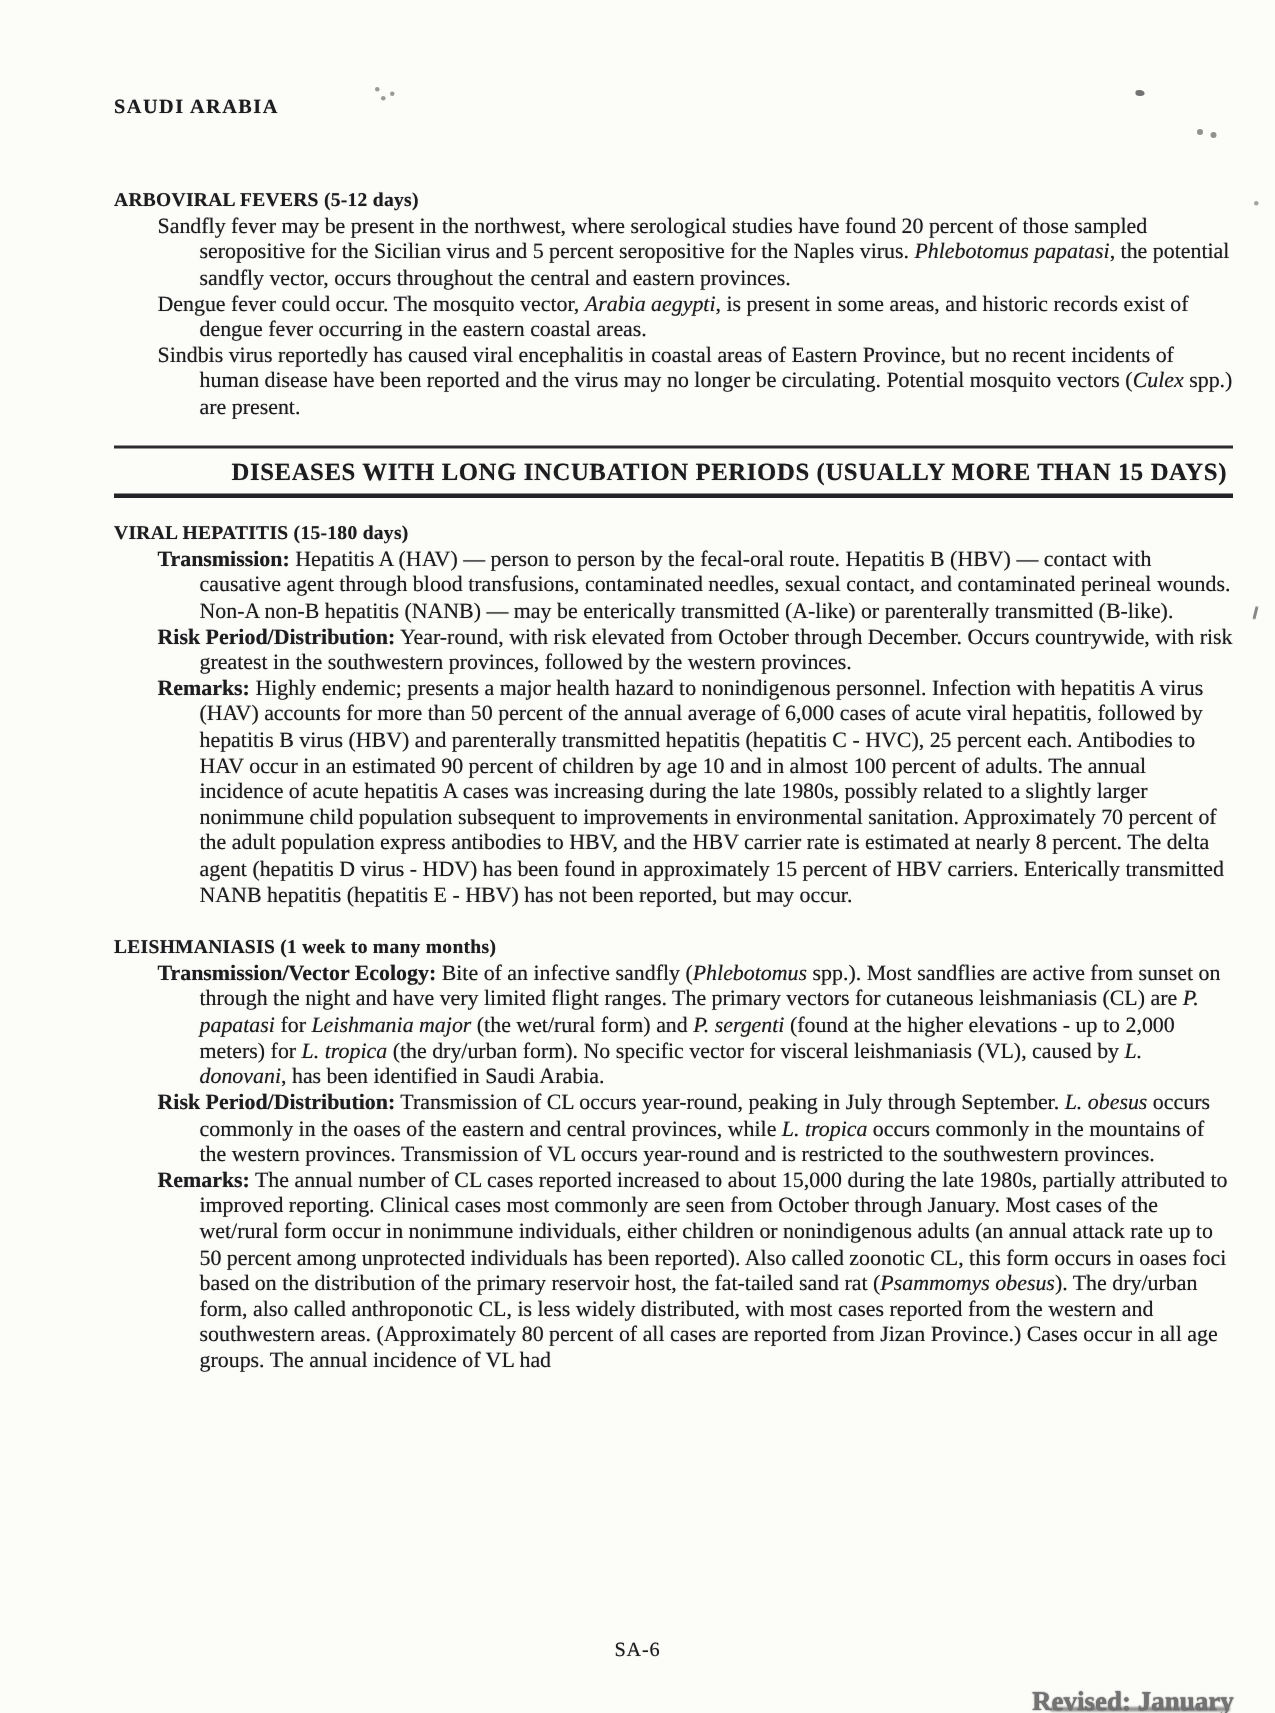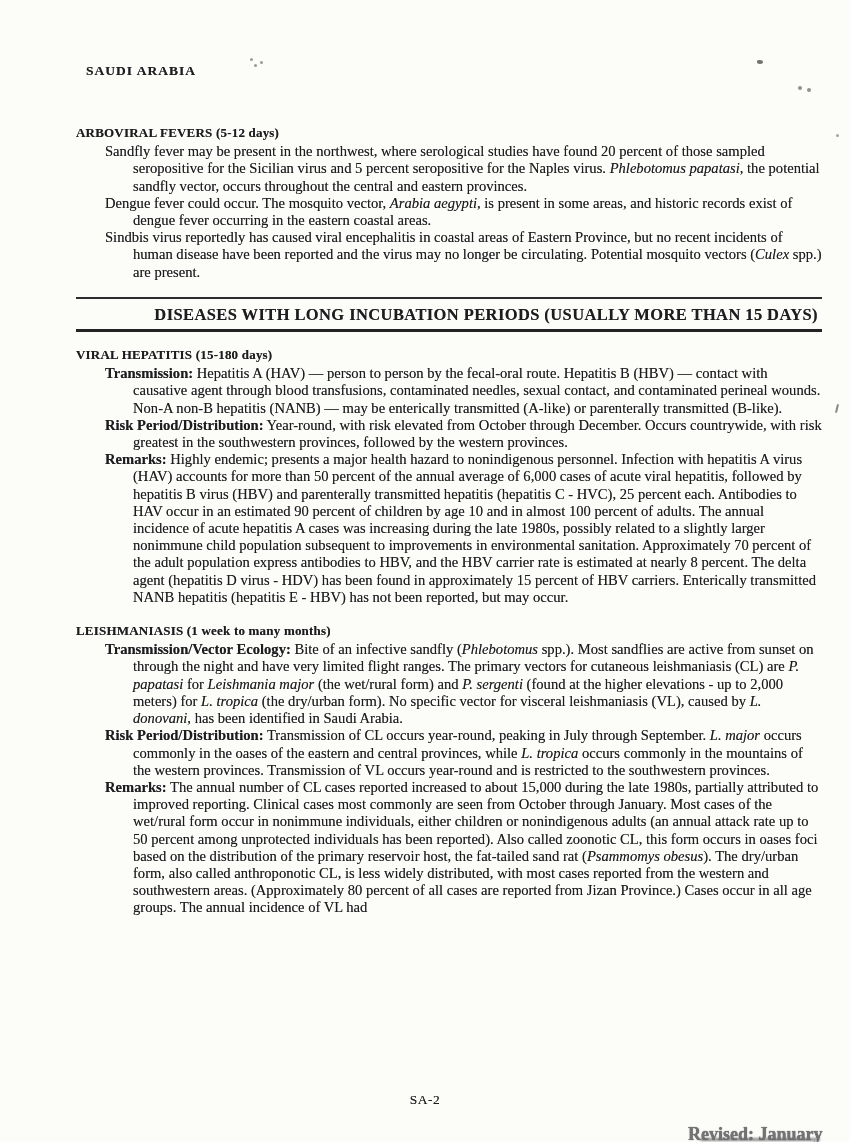--- a/index.html
+++ b/index.html
@@ -10,21 +10,21 @@
   }
   .page {
     position: relative;
     width: 850px; height: 1142px;
     background: #fcfcf9;
     overflow: hidden;
     color: #1d1d20;
     text-shadow: 0 0 0.6px rgba(20,20,25,0.55);
   }
   .country-header {
-    position: absolute; top: 63px; left: 86px;
+    position: absolute; top: 63px; left: 76px;
     font-size: 13.5px; font-weight: bold; letter-spacing: 1px;
   }
   .content {
     position: absolute; top: 124px; left: 76px;
     width: 746px;
     font-size: 14.6px; line-height: 17.2px;
   }
   .disease-section { margin: 0 0 16px 0; }
   .section-heading {
     margin: 0 0 2px 0;
@@ -96,23 +96,23 @@
     <section class="disease-section">
       <h2 class="section-heading">VIRAL HEPATITIS (15-180 days)</h2>
       <p class="para"><b>Transmission:</b> Hepatitis A (HAV) — person to person by the fecal-oral route. Hepatitis B (HBV) — contact with causative agent through blood transfusions, contaminated needles, sexual contact, and contaminated perineal wounds. Non-A non-B hepatitis (NANB) — may be enterically transmitted (A-like) or parenterally transmitted (B-like).</p>
       <p class="para"><b>Risk Period/Distribution:</b> Year-round, with risk elevated from October through December. Occurs countrywide, with risk greatest in the southwestern provinces, followed by the western provinces.</p>
       <p class="para"><b>Remarks:</b> Highly endemic; presents a major health hazard to nonindigenous personnel. Infection with hepatitis A virus (HAV) accounts for more than 50 percent of the annual average of 6,000 cases of acute viral hepatitis, followed by hepatitis B virus (HBV) and parenterally transmitted hepatitis (hepatitis C - HVC), 25 percent each. Antibodies to HAV occur in an estimated 90 percent of children by age 10 and in almost 100 percent of adults. The annual incidence of acute hepatitis A cases was increasing during the late 1980s, possibly related to a slightly larger nonimmune child population subsequent to improvements in environmental sanitation. Approximately 70 percent of the adult population express antibodies to HBV, and the HBV carrier rate is estimated at nearly 8 percent. The delta agent (hepatitis D virus - HDV) has been found in approximately 15 percent of HBV carriers. Enterically transmitted NANB hepatitis (hepatitis E - HBV) has not been reported, but may occur.</p>
     </section>
 
     <section class="disease-section">
       <h2 class="section-heading">LEISHMANIASIS (1 week to many months)</h2>
       <p class="para"><b>Transmission/Vector Ecology:</b> Bite of an infective sandfly (<i>Phlebotomus</i> spp.). Most sandflies are active from sunset on through the night and have very limited flight ranges. The primary vectors for cutaneous leishmaniasis (CL) are <i>P. papatasi</i> for <i>Leishmania major</i> (the wet/rural form) and <i>P. sergenti</i> (found at the higher elevations - up to 2,000 meters) for <i>L. tropica</i> (the dry/urban form). No specific vector for visceral leishmaniasis (VL), caused by <i>L. donovani</i>, has been identified in Saudi Arabia.</p>
-      <p class="para"><b>Risk Period/Distribution:</b> Transmission of CL occurs year-round, peaking in July through September. <i>L. major</i> occurs commonly in the oases of the eastern and central provinces, while <i>L. tropica</i> occurs commonly in the mountains of the western provinces. Transmission of VL occurs year-round and is restricted to the southwestern provinces.</p>
+      <p class="para"><b>Risk Period/Distribution:</b> Transmission of CL occurs year-round, peaking in July through September. <i>L. obesus</i> occurs commonly in the oases of the eastern and central provinces, while <i>L. tropica</i> occurs commonly in the mountains of the western provinces. Transmission of VL occurs year-round and is restricted to the southwestern provinces.</p>
       <p class="para"><b>Remarks:</b> The annual number of CL cases reported increased to about 15,000 during the late 1980s, partially attributed to improved reporting. Clinical cases most commonly are seen from October through January. Most cases of the wet/rural form occur in nonimmune individuals, either children or nonindigenous adults (an annual attack rate up to 50 percent among unprotected individuals has been reported). Also called zoonotic CL, this form occurs in oases foci based on the distribution of the primary reservoir host, the fat-tailed sand rat (<i>Psammomys obesus</i>). The dry/urban form, also called anthroponotic CL, is less widely distributed, with most cases reported from the western and southwestern areas. (Approximately 80 percent of all cases are reported from Jizan Province.) Cases occur in all age groups. The annual incidence of VL had</p>
     </section>
 
   </div>
 
-  <div class="page-number">SA-2</div>
+  <div class="page-number">SA-6</div>
 
   <div class="revision-note">Revised: January 1990</div>
 
 </div>
 
 </body></html>

